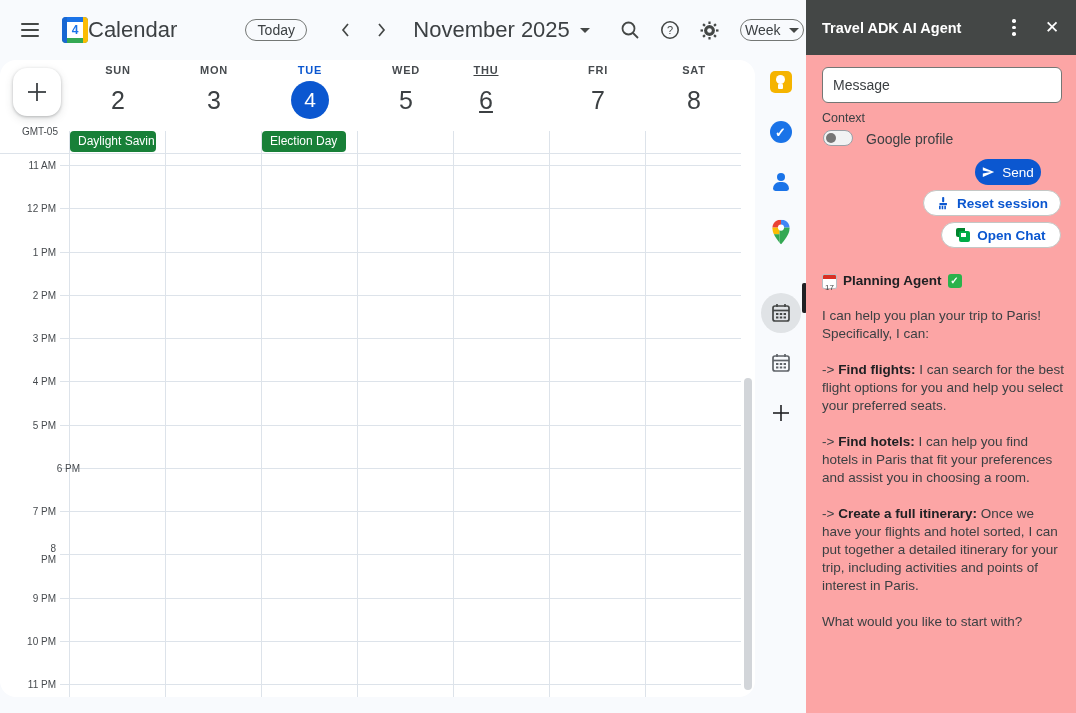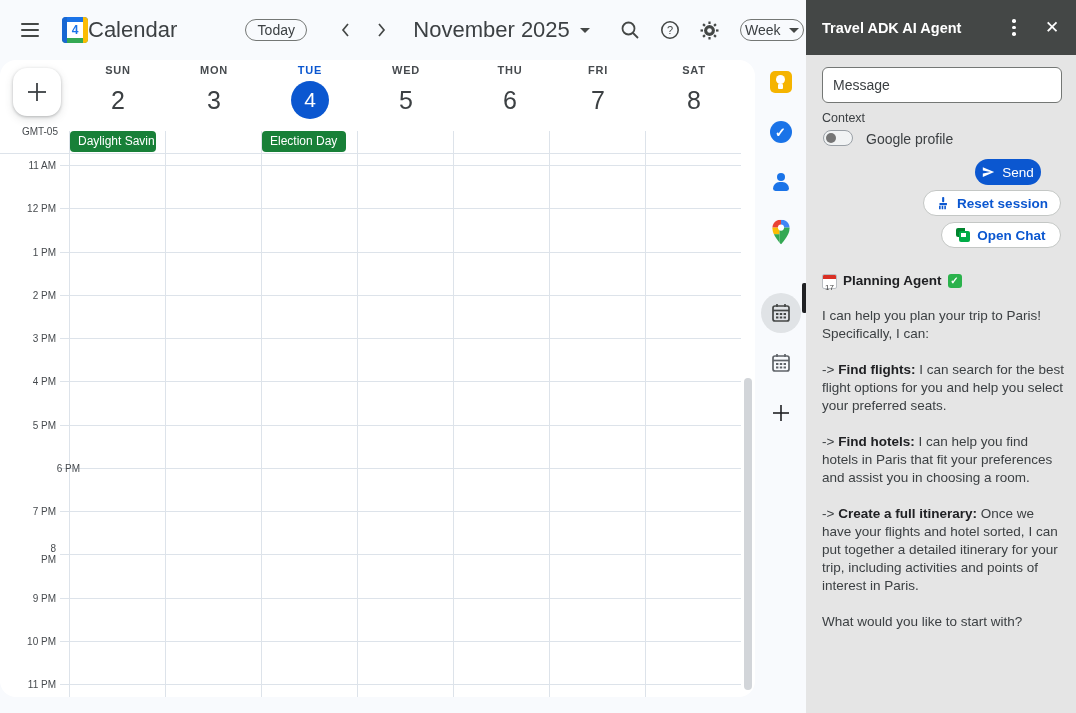--- a/index.html
+++ b/index.html
@@ -51,21 +51,21 @@
   .keep-icon .base { position:absolute; left:8.5px; top:12.5px; width:5px; height:5px; background:#fff; border-radius:1px; }
   .tasks-icon { width:22px; height:22px; background:#1a73e8; border-radius:50%; color:#fff; font-size:13px; font-weight:bold; display:flex; align-items:center; justify-content:center; }
   .contacts-icon { width:22px; height:22px; position:relative; }
   .contacts-icon .head { position:absolute; left:7px; top:2px; width:8px; height:8px; border-radius:50%; background:#1a73e8; }
   .contacts-icon .body { position:absolute; left:3px; top:11px; width:16px; height:9px; border-radius:8px 8px 3px 3px; background:#1a73e8; }
   .rail-divider { position:absolute; left:13px; top:258px; width:26px; height:1px; background:#dadce0; }
   .active-circle { width:40px; height:40px; border-radius:50%; background:#e0e3e6; display:flex; align-items:center; justify-content:center; }
   .panel-scrollbar { position:absolute; left:802px; top:283px; width:5px; height:30px; background:#202124; border-radius:2px; }
 
   
-  .panel { position:absolute; left:806px; top:0; width:270px; height:713px; background:#e5e5e5; }
+  .panel { position:absolute; left:806px; top:0; width:270px; height:713px; background:#fca5a5; }
   .panel-header { height:55px; background:#444746; display:flex; align-items:center; padding:0 12px 0 16px; }
   .panel-title { color:#fff; font-size:14.5px; font-weight:bold; flex:1; }
   .kebab { width:24px; height:24px; display:flex; flex-direction:column; align-items:center; justify-content:center; gap:3px; cursor:pointer; margin-right:14px; }
   .kebab span { width:3.5px; height:3.5px; background:#fff; border-radius:50%; }
   .close-x { width:24px; height:24px; color:#fff; font-size:17px; display:flex; align-items:center; justify-content:center; cursor:pointer; }
   .msg-input { position:absolute; left:16px; top:67px; width:240px; height:36px; border:1px solid #747775; border-radius:6px; font-size:14px; padding:0 10px; color:#202124; font-family:"Liberation Sans",sans-serif; background:#fff; }
   .msg-input::placeholder { color:#3c4043; opacity:1; }
   .context-label { position:absolute; left:16px; top:111px; font-size:12.5px; color:#3c4043; }
   .toggle { position:absolute; left:17px; top:130px; width:30px; height:16px; border:1px solid #9aa0a6; border-radius:9px; background:#f1f3f4; cursor:pointer; }
   .toggle .knob { position:absolute; left:2px; top:2px; width:10px; height:10px; border-radius:50%; background:#757575; }
@@ -176,21 +176,21 @@
     <div class="dnum">3</div>
   </div>
   <div class="day-head today" style="left:262px;">
     <div class="dow">TUE</div>
     <div class="dnum">4</div>
   </div>
   <div class="day-head" style="left:358px;">
     <div class="dow">WED</div>
     <div class="dnum">5</div>
   </div>
-  <div class="day-head" style="left:462px;">
+  <div class="day-head" style="left:438px;text-decoration:underline;">
     <div class="dow">THU</div>
     <div class="dnum">6</div>
   </div>
   <div class="day-head" style="left:550px;">
     <div class="dow">FRI</div>
     <div class="dnum">7</div>
   </div>
   <div class="day-head" style="left:646px;">
     <div class="dow">SAT</div>
     <div class="dnum">8</div>

